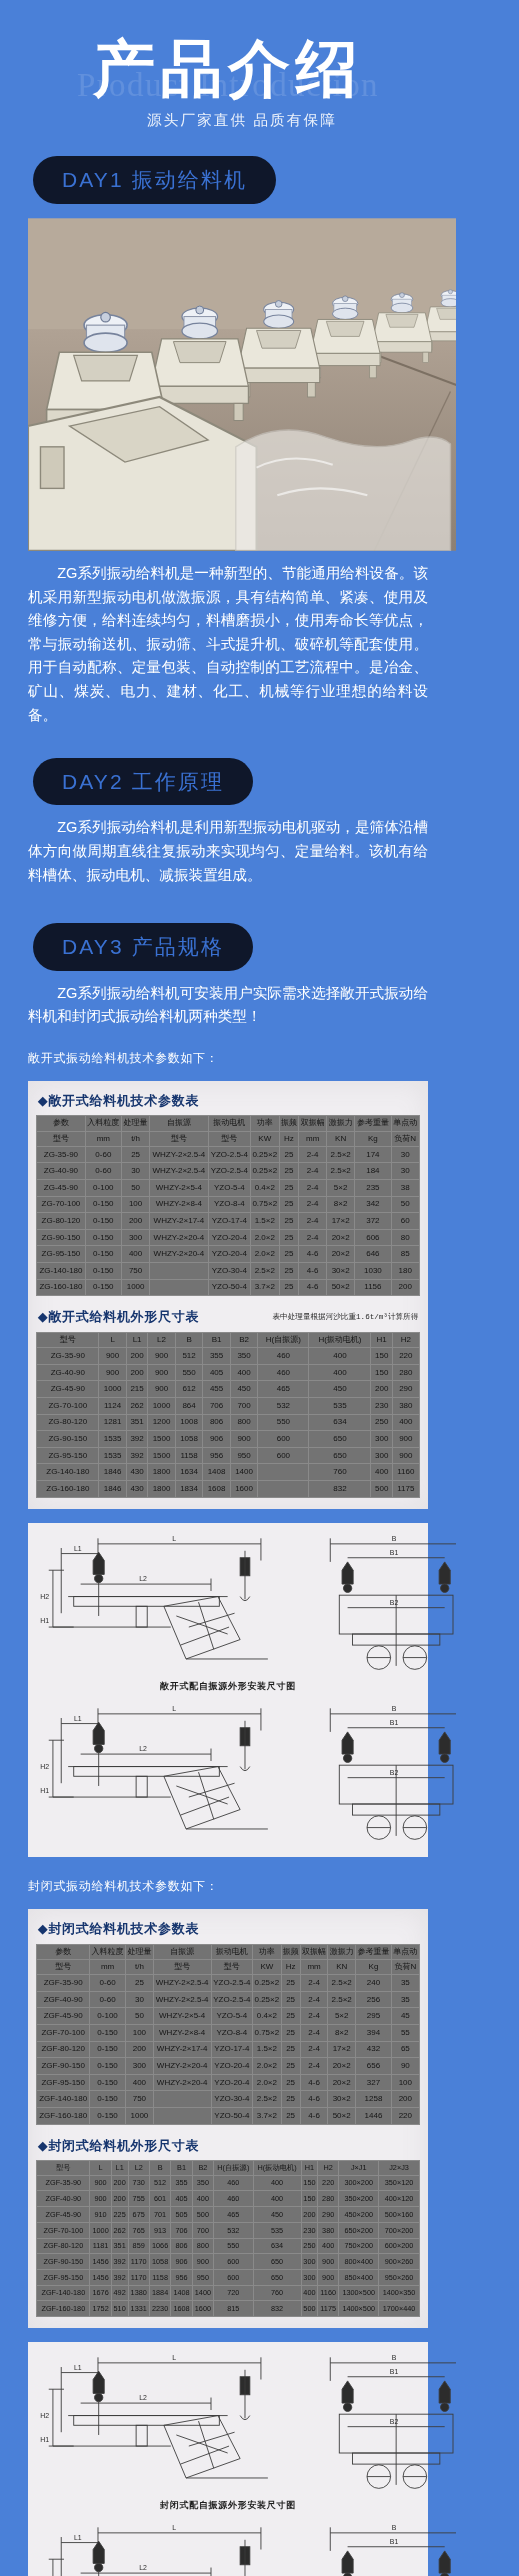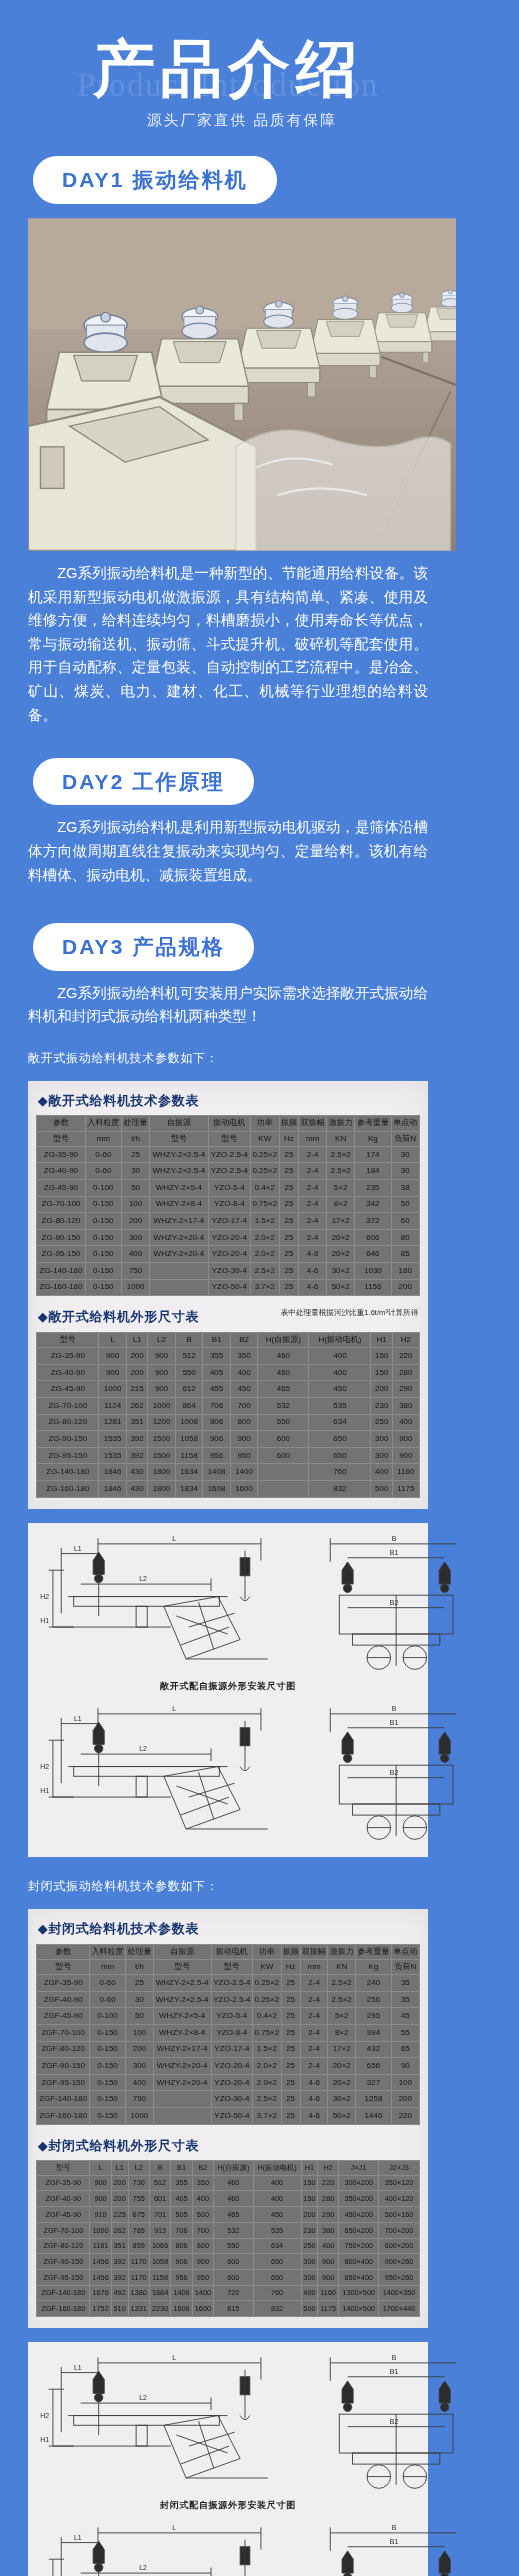--- a/index.html
+++ b/index.html
@@ -21,43 +21,43 @@
     font-family:"Liberation Serif","DejaVu Serif",serif;
     font-size:62px;font-weight:700;color:#ffffff;letter-spacing:5.5px;line-height:1.1;
   }
   .header .subtitle{
     position:relative;margin-top:8.3px;
     font-size:14.6px;color:rgba(255,255,255,0.9);letter-spacing:2.1px;padding-left:28px;
   }
   
   .pill{
     display:inline-block;margin-left:33px;
-    background:#ffffff;color:#3a71d2;
-    font-size:21px;font-weight:bold;letter-spacing:2.1px;
+    background:#0f172a;color:#3a71d2;
+    font-size:21px;font-weight:normal;letter-spacing:2.1px;
     padding:9.7px 29px;border-radius:30.5px;text-align:right;
   }
   .pill.day1{margin-top:26px;}
   .pill.day2{margin-top:30.5px;}
   .pill.day3{margin-top:36px;}
   
   .photo{margin:14px 28px 0;width:464px;height:333px;display:block;}
   
   .para{
     margin:11px 28px 0;color:#ffffff;font-size:14.6px;line-height:1.62;
     text-indent:2em;text-align:justify;
   }
   .sec-heading{margin:21px 28px 0;color:#ffffff;font-size:12px;letter-spacing:0.7px;}
   
   .card{
     margin:14px 28px 0;background:#f0eef1;padding:9.7px 8.3px 11px;
     box-shadow:inset 0 0 28px rgba(120,115,125,0.12);
   }
-  .ttl-row{display:flex;justify-content:space-between;align-items:flex-start;margin:1.4px 1.4px 5.5px;}
+  .ttl-row{display:flex;justify-content:space-between;align-items:center;margin:1.4px 1.4px 5.5px;}
   .tbl-title{color:#16356e;font-weight:bold;font-size:13px;letter-spacing:0.7px;}
-  .tbl-note{color:#2a2a2a;font-size:7.6px;padding-bottom:1.4px;}
+  .tbl-note{color:#2a2a2a;font-size:7.6px;padding-bottom:1.4px;font-family:Liberation Mono, monospace;}
   table.spec{
     width:100%;border-collapse:collapse;background:#737373;
     font-size:8px;color:#151515;
   }
   table.spec th,table.spec td{
     border:0.7px solid #8a8a8a;text-align:center;padding:2.8px 0.7px;font-weight:normal;
     line-height:1.25;
   }
   table.spec thead th{padding:2.1px 0.7px;}
   table.dims13{font-size:7.3px;}

